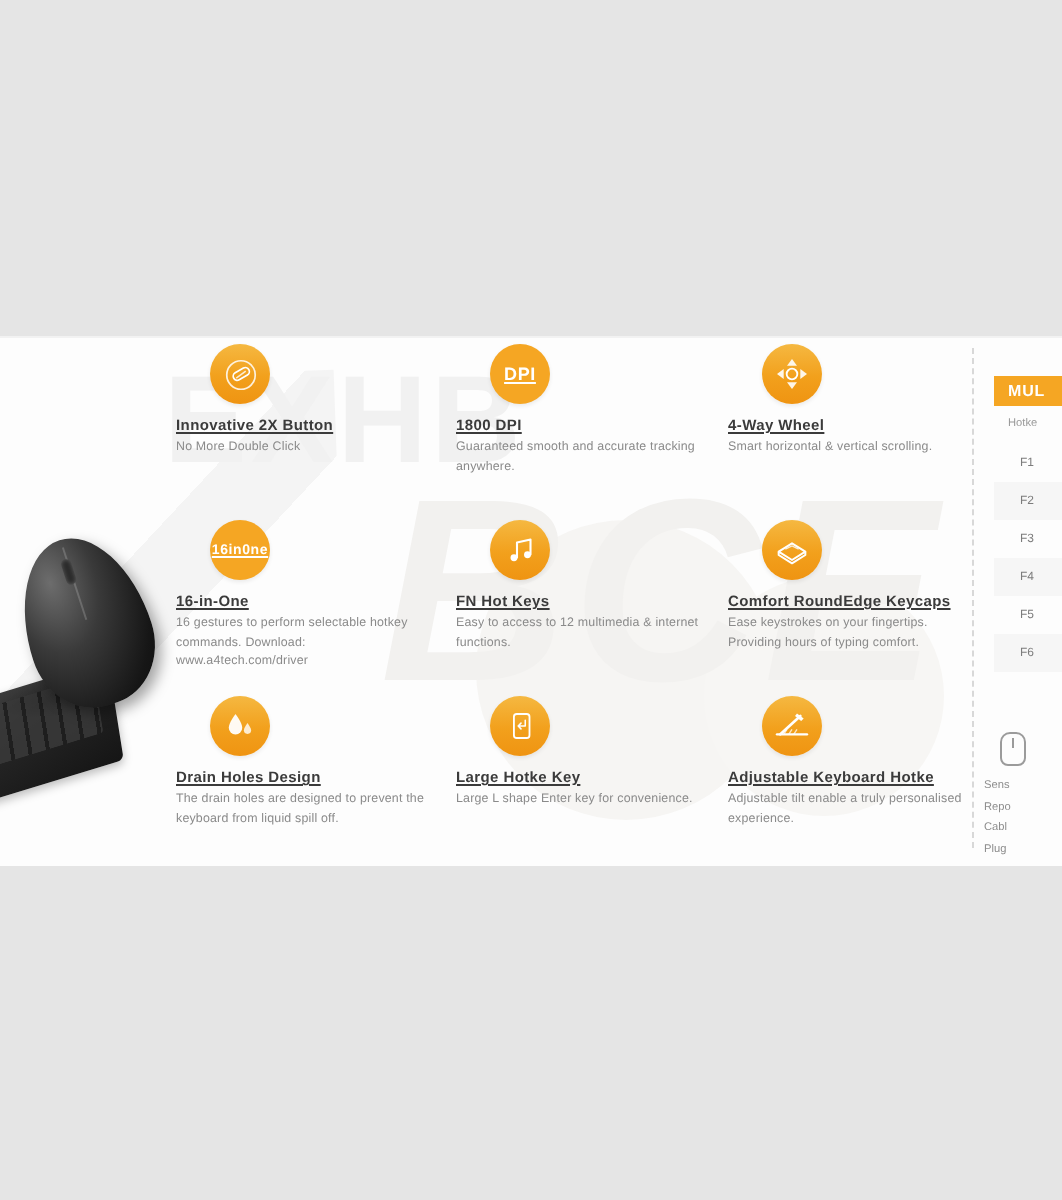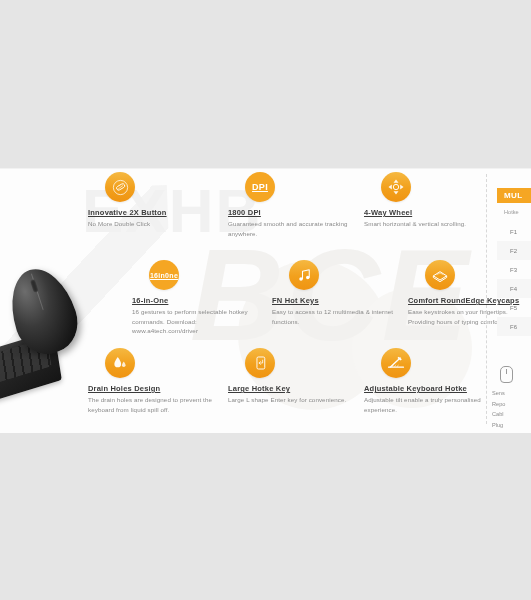--- a/index.html
+++ b/index.html
@@ -209,21 +209,21 @@
     line-height: 1.5;
     margin: 0;
     letter-spacing: .1px;
   }
 
   
   .col-1 { left: 0px; }
   .col-2 { left: 140px; }
   .col-3 { left: 276px; }
   .row-1 { top: 0px; }
-  .row-2 { top: 88px; margin-left: 44px; }
+  .row-2 { top: 88px; }
   .row-3 { top: 176px; }
 
   
   #hotkey-panel {
     position: absolute;
     left: 486px;
     top: 6px;
     width: 70px;
     height: 250px;
   }

